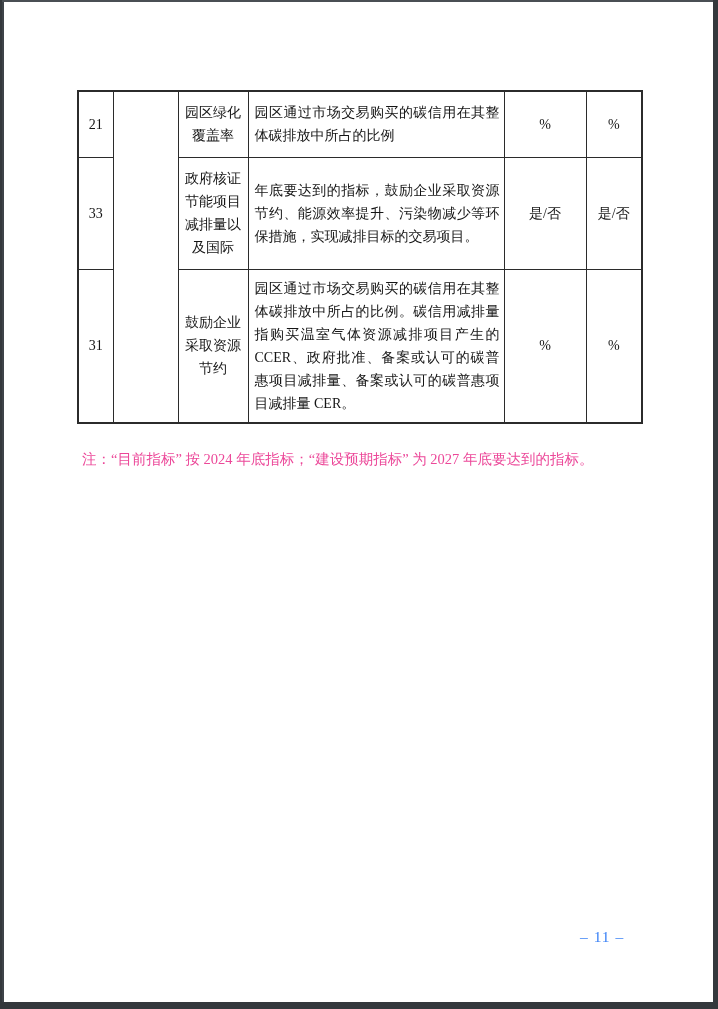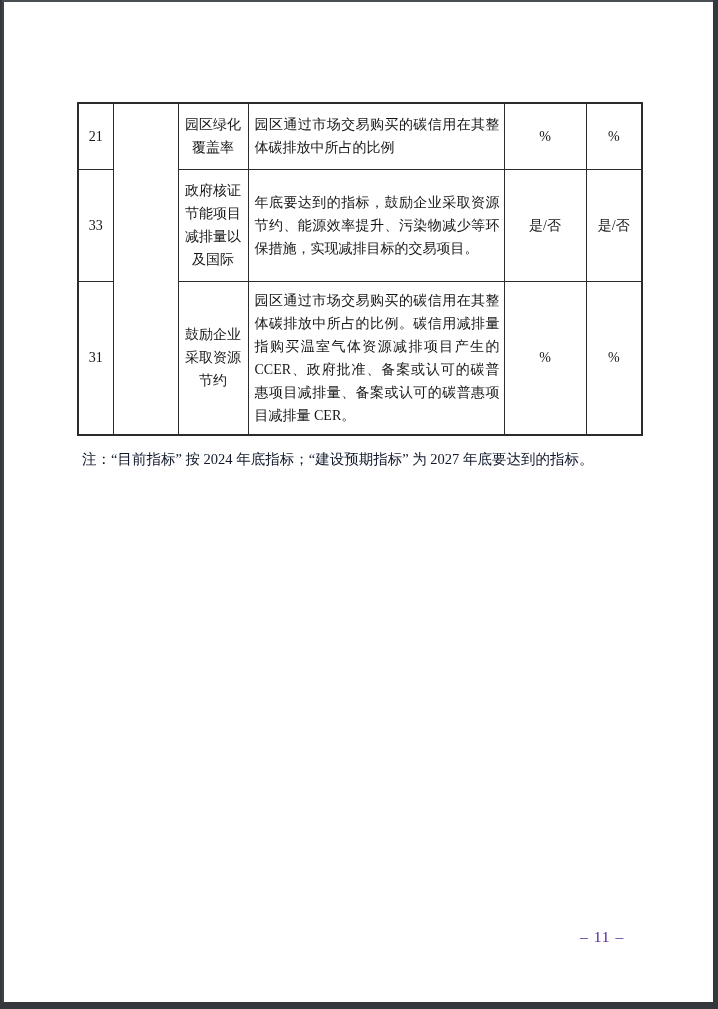--- a/index.html
+++ b/index.html
@@ -15,21 +15,21 @@
     left: 2px; top: 0px; right: 5px; bottom: 7px;
     background: #ffffff;
     color: #151515;
   }
   
   .edge-left   { position:absolute; left:0;  top:0; width:2px;  height:100%; background:#3e4348; }
   .edge-top    { position:absolute; left:0;  top:0; width:100%; height:2px;  background:#4a4f54; }
 
   table.indicators {
     position: absolute;
-    left: 75px; top: 102px;
+    left: 75px; top: 90px;
     width: 564px; height: 332px;
     border-collapse: collapse;
     table-layout: fixed;
     border: 2px solid #2b2b2b;
   }
   table.indicators td {
     border: 1.5px solid #2b2b2b;
     vertical-align: middle;
     font-size: 14px;
     line-height: 23px;
@@ -44,28 +44,28 @@
   td.c-ind  { text-align: center; padding: 0 4px; }
   td.c-desc { text-align: justify; padding: 2px 4px 2px 6px; }
   td.c-val  { text-align: center; font-size: 15px; }
 
   .footnote {
     position: absolute;
     left: 80px; top: 448px;
     width: 575px;
     font-size: 14.5px;
     line-height: 22px;
-    color: #0f172a;
+    color: #ec4899;
     white-space: nowrap;
   }
   .page-number {
     position: absolute;
     left: 578px; top: 928px;
     font-size: 15.5px;
-    color: #4c1d95;
+    color: #3b82f6;
     letter-spacing: 1px;
   }
 </style>
 </head>
 <body>
 
 <div class="page">
   <div class="edge-left"></div>
   <div class="edge-top"></div>
 

